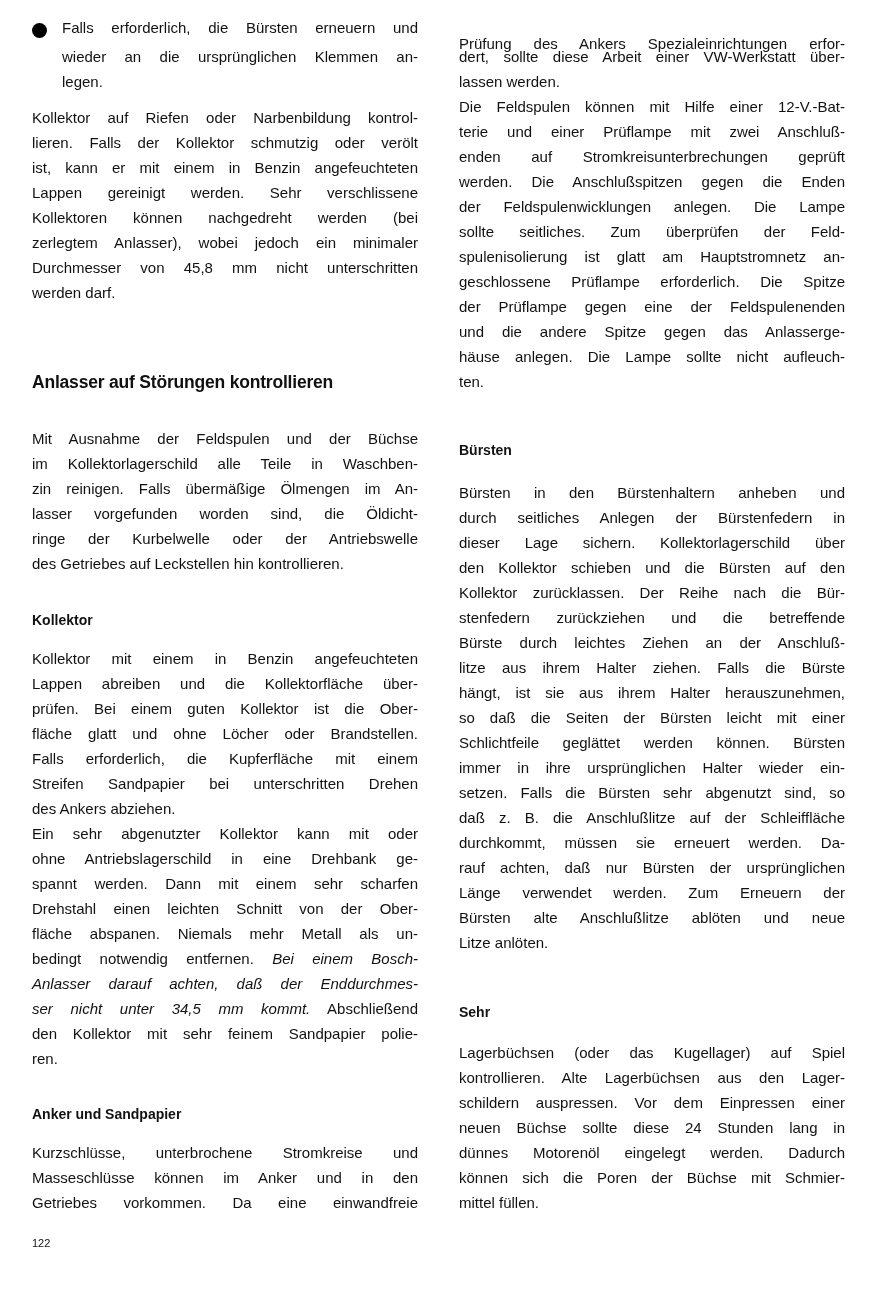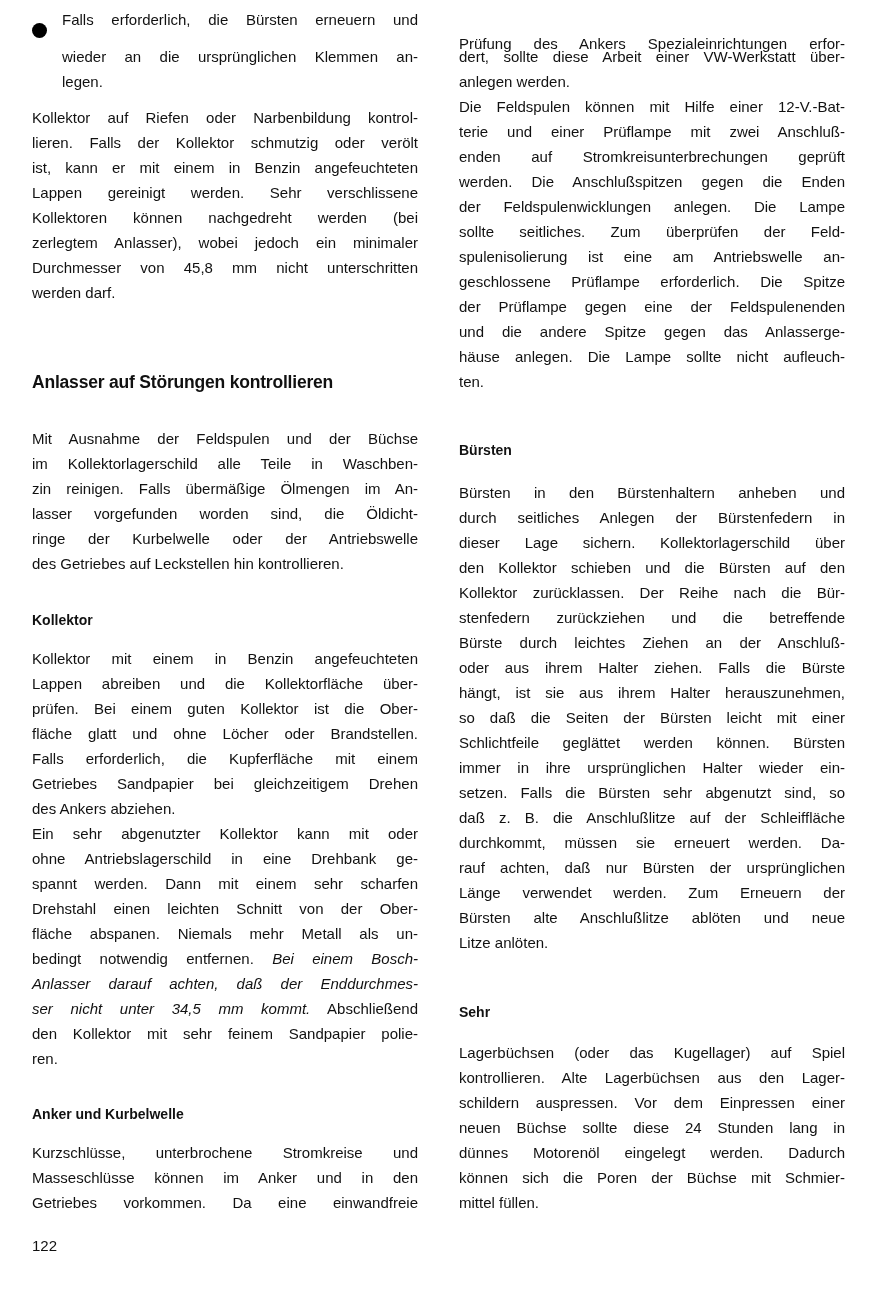--- a/index.html
+++ b/index.html
@@ -20,28 +20,28 @@
   }
   .line.last { text-align-last: left; }
   .indent { left: 30px; width: 356px; }
   .h1 { position: absolute; left: 0; font-size: 17.5px; font-weight: bold; white-space: nowrap; letter-spacing: -0.2px; }
   .h2 { position: absolute; left: 0; font-size: 14px; font-weight: bold; white-space: nowrap; }
   .bullet {
     position: absolute; left: 0; top: 23px; width: 15px; height: 15px;
     border-radius: 50%; background: #000;
   }
   .it { font-style: italic; }
-  .pagenum { position: absolute; left: 32px; top: 1237px; font-size: 15px; }
+  .pagenum { position: absolute; left: 32px; top: 1237px; font-size: 11px; }
 </style>
 </head>
 <body>
 
 <div class="col col-left">
   <span class="bullet"></span>
-  <div class="line indent" style="top:7px">Falls erforderlich, die Bürsten erneuern und</div>
+  <div class="line indent" style="top:15px">Falls erforderlich, die Bürsten erneuern und</div>
   <div class="line indent" style="top:44px">wieder an die ursprünglichen Klemmen an-</div>
   <div class="line indent last" style="top:69px">legen.</div>
 
   <div class="line" style="top:105px">Kollektor auf Riefen oder Narbenbildung kontrol-</div>
   <div class="line" style="top:130px">lieren. Falls der Kollektor schmutzig oder verölt</div>
   <div class="line" style="top:155px">ist, kann er mit einem in Benzin angefeuchteten</div>
   <div class="line" style="top:180px">Lappen gereinigt werden. Sehr verschlissene</div>
   <div class="line" style="top:205px">Kollektoren können nachgedreht werden (bei</div>
   <div class="line" style="top:230px">zerlegtem Anlasser), wobei jedoch ein minimaler</div>
   <div class="line" style="top:255px">Durchmesser von 45,8 mm nicht unterschritten</div>
@@ -56,69 +56,69 @@
   <div class="line" style="top:526px">ringe der Kurbelwelle oder der Antriebswelle</div>
   <div class="line last" style="top:551px">des Getriebes auf Leckstellen hin kontrollieren.</div>
 
   <div class="h2" style="top:612px">Kollektor</div>
 
   <div class="line" style="top:646px">Kollektor mit einem in Benzin angefeuchteten</div>
   <div class="line" style="top:671px">Lappen abreiben und die Kollektorfläche über-</div>
   <div class="line" style="top:696px">prüfen. Bei einem guten Kollektor ist die Ober-</div>
   <div class="line" style="top:721px">fläche glatt und ohne Löcher oder Brandstellen.</div>
   <div class="line" style="top:746px">Falls erforderlich, die Kupferfläche mit einem</div>
-  <div class="line" style="top:771px">Getriebes Sandpapier bei gleichzeitigem Drehen</div>
+  <div class="line" style="top:771px">Streifen Sandpapier bei unterschritten Drehen</div>
   <div class="line last" style="top:796px">des Ankers abziehen.</div>
 
   <div class="line" style="top:821px">Ein sehr abgenutzter Kollektor kann mit oder</div>
   <div class="line" style="top:846px">ohne Antriebslagerschild in eine Drehbank ge-</div>
   <div class="line" style="top:871px">spannt werden. Dann mit einem sehr scharfen</div>
   <div class="line" style="top:896px">Drehstahl einen leichten Schnitt von der Ober-</div>
   <div class="line" style="top:921px">fläche abspanen. Niemals mehr Metall als un-</div>
   <div class="line" style="top:946px"><span>bedingt notwendig entfernen. </span><span class="it">Bei einem Bosch-</span></div>
   <div class="line it" style="top:971px">Anlasser darauf achten, daß der Enddurchmes-</div>
   <div class="line" style="top:996px"><span class="it">ser nicht unter 34,5 mm kommt.</span><span> Abschließend</span></div>
   <div class="line" style="top:1021px">den Kollektor mit sehr feinem Sandpapier polie-</div>
   <div class="line last" style="top:1046px">ren.</div>
 
-  <div class="h2" style="top:1106px">Anker und Kurbelwelle</div>
+  <div class="h2" style="top:1106px">Anker und Sandpapier</div>
 
   <div class="line" style="top:1140px">Kurzschlüsse, unterbrochene Stromkreise und</div>
   <div class="line" style="top:1165px">Masseschlüsse können im Anker und in den</div>
   <div class="line" style="top:1190px">Getriebes vorkommen. Da eine einwandfreie</div>
 </div>
 
 <div class="col col-right">
   <div class="line" style="top:31px">Prüfung des Ankers Spezialeinrichtungen erfor-</div>
   <div class="line" style="top:44px">dert, sollte diese Arbeit einer VW-Werkstatt über-</div>
-  <div class="line last" style="top:69px">anlegen werden.</div>
+  <div class="line last" style="top:69px">lassen werden.</div>
 
   <div class="line" style="top:94px">Die Feldspulen können mit Hilfe einer 12-V.-Bat-</div>
   <div class="line" style="top:119px">terie und einer Prüflampe mit zwei Anschluß-</div>
   <div class="line" style="top:144px">enden auf Stromkreisunterbrechungen geprüft</div>
   <div class="line" style="top:169px">werden. Die Anschlußspitzen gegen die Enden</div>
   <div class="line" style="top:194px">der Feldspulenwicklungen anlegen. Die Lampe</div>
   <div class="line" style="top:219px">sollte seitliches. Zum überprüfen der Feld-</div>
-  <div class="line" style="top:244px">spulenisolierung ist eine am Antriebswelle an-</div>
+  <div class="line" style="top:244px">spulenisolierung ist glatt am Hauptstromnetz an-</div>
   <div class="line" style="top:269px">geschlossene Prüflampe erforderlich. Die Spitze</div>
   <div class="line" style="top:294px">der Prüflampe gegen eine der Feldspulenenden</div>
   <div class="line" style="top:319px">und die andere Spitze gegen das Anlasserge-</div>
   <div class="line" style="top:344px">häuse anlegen. Die Lampe sollte nicht aufleuch-</div>
   <div class="line last" style="top:369px">ten.</div>
 
   <div class="h2" style="top:442px">Bürsten</div>
 
   <div class="line" style="top:480px">Bürsten in den Bürstenhaltern anheben und</div>
   <div class="line" style="top:505px">durch seitliches Anlegen der Bürstenfedern in</div>
   <div class="line" style="top:530px">dieser Lage sichern. Kollektorlagerschild über</div>
   <div class="line" style="top:555px">den Kollektor schieben und die Bürsten auf den</div>
   <div class="line" style="top:580px">Kollektor zurücklassen. Der Reihe nach die Bür-</div>
   <div class="line" style="top:605px">stenfedern zurückziehen und die betreffende</div>
   <div class="line" style="top:630px">Bürste durch leichtes Ziehen an der Anschluß-</div>
-  <div class="line" style="top:655px">oder aus ihrem Halter ziehen. Falls die Bürste</div>
+  <div class="line" style="top:655px">litze aus ihrem Halter ziehen. Falls die Bürste</div>
   <div class="line" style="top:680px">hängt, ist sie aus ihrem Halter herauszunehmen,</div>
   <div class="line" style="top:705px">so daß die Seiten der Bürsten leicht mit einer</div>
   <div class="line" style="top:730px">Schlichtfeile geglättet werden können. Bürsten</div>
   <div class="line" style="top:755px">immer in ihre ursprünglichen Halter wieder ein-</div>
   <div class="line" style="top:780px">setzen. Falls die Bürsten sehr abgenutzt sind, so</div>
   <div class="line" style="top:805px">daß z. B. die Anschlußlitze auf der Schleiffläche</div>
   <div class="line" style="top:830px">durchkommt, müssen sie erneuert werden. Da-</div>
   <div class="line" style="top:855px">rauf achten, daß nur Bürsten der ursprünglichen</div>
   <div class="line" style="top:880px">Länge verwendet werden. Zum Erneuern der</div>
   <div class="line" style="top:905px">Bürsten alte Anschlußlitze ablöten und neue</div>

